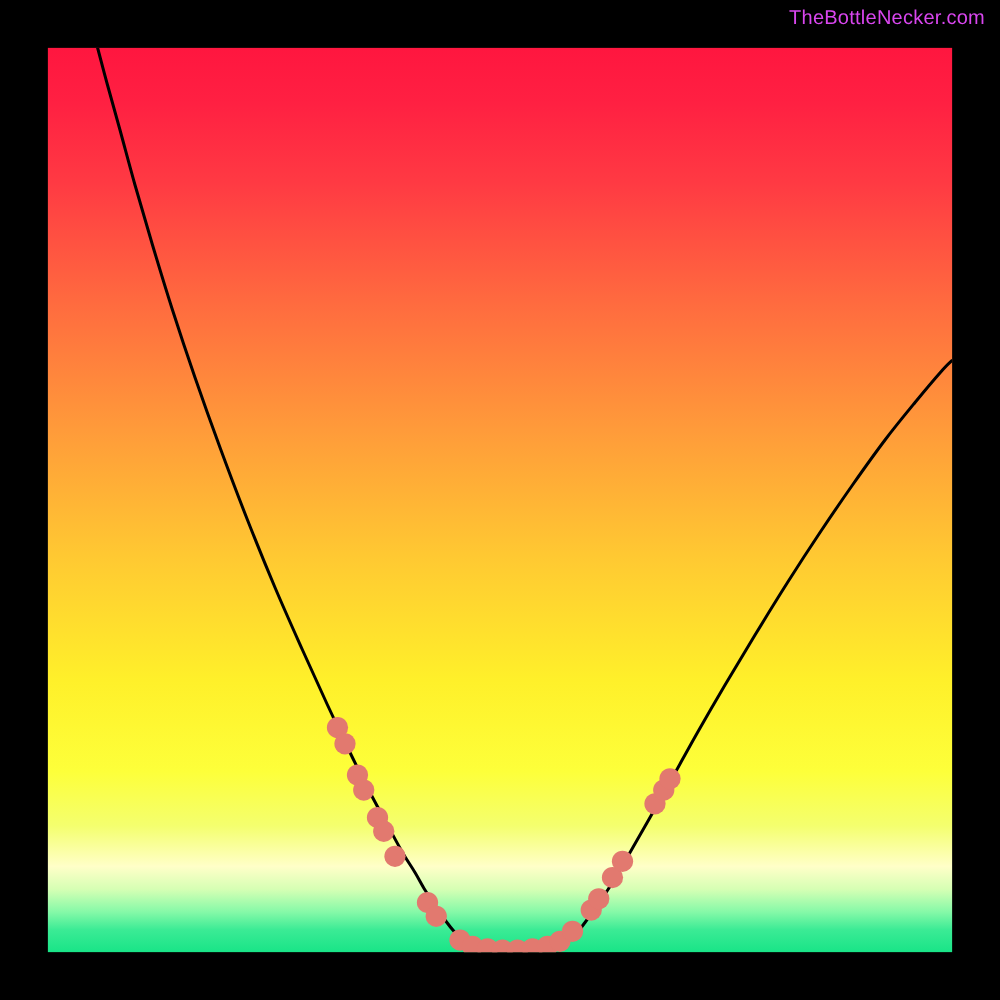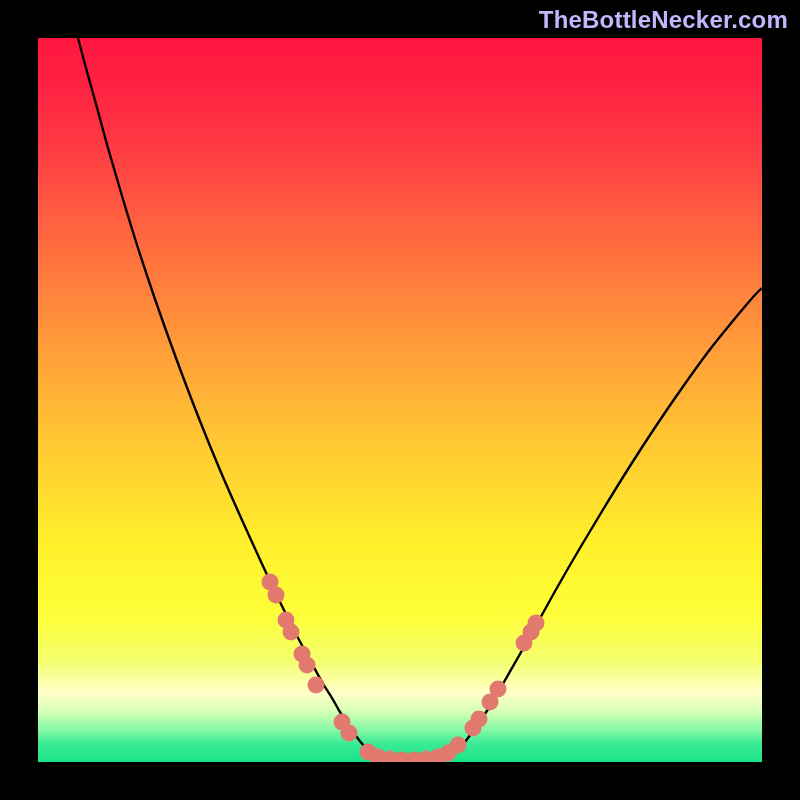--- a/index.html
+++ b/index.html
@@ -38,23 +38,23 @@
     position: absolute;
     left: 0;
     top: 0;
     width: 100%;
     height: 100%;
   }
   .watermark {
     position: absolute;
     top: 6px;
     right: 12px;
-    color: #c4b5fd;
-    font-size: 24px;
-    font-weight: 700;
+    color: #d946ef;
+    font-size: 16px;
+    font-weight: 400;
     letter-spacing: 0.2px;
     user-select: none;
   }
 </style>
 </head>
 <body>
 
 <div class="frame">
 
   <div class="plot-area">

